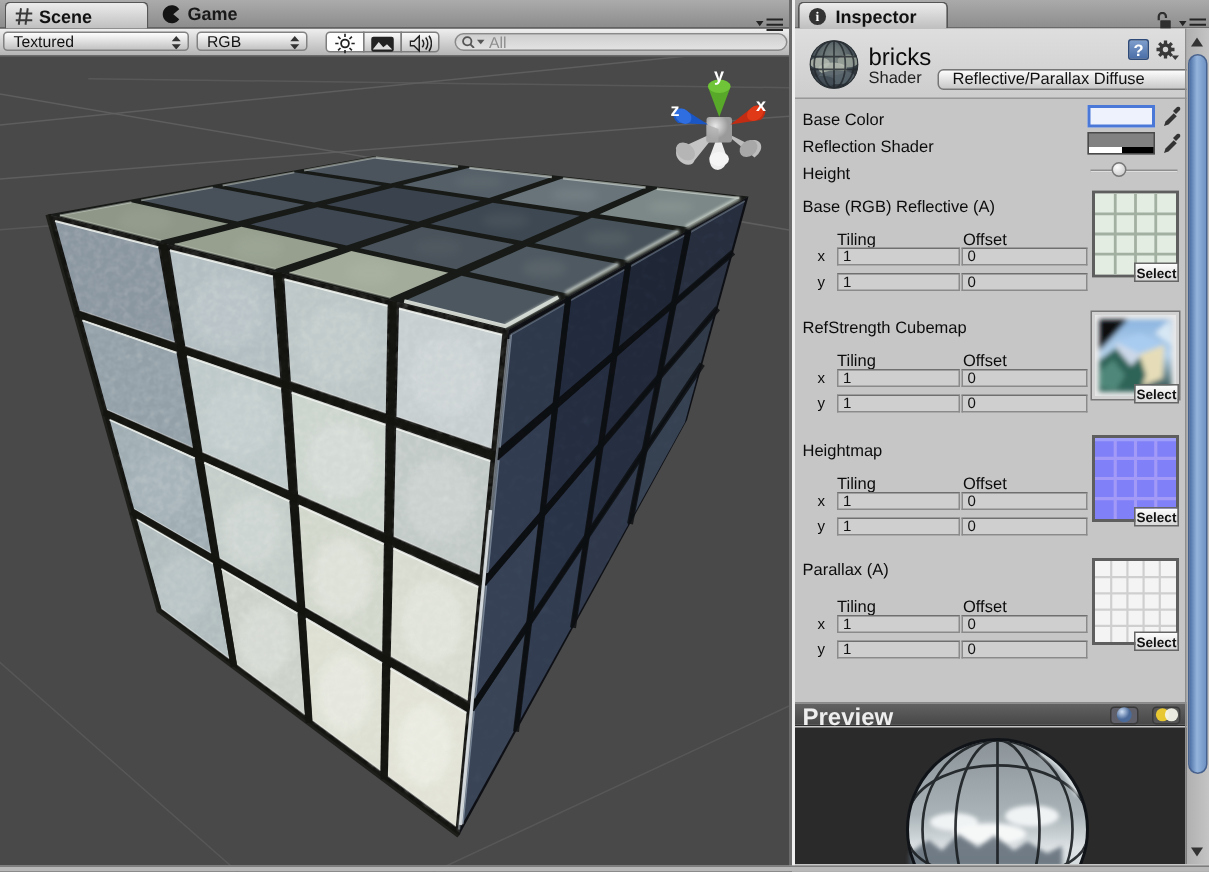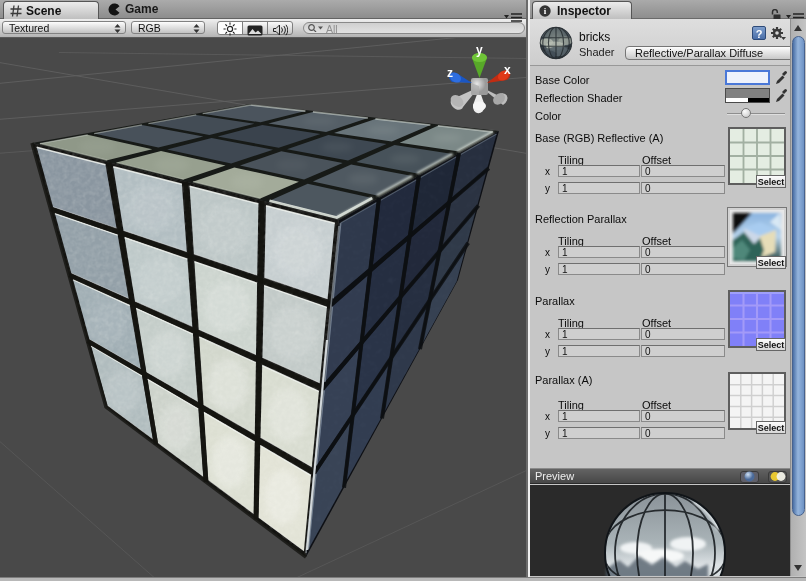--- a/index.html
+++ b/index.html
@@ -362,21 +362,21 @@
        <ellipse cx="10" cy="30" rx="9" ry="4" fill="#414d55" opacity="0.9"></ellipse>
      </g>
      <g stroke="#23292d" stroke-width="1.2" fill="none" opacity="0.8" clip-path="url(#mclip)">
        <path d="M18 1 V35"></path>
             <ellipse cx="18" cy="18" rx="8" ry="16.8"></ellipse>
             <ellipse cx="18" cy="18" rx="14" ry="16.8"></ellipse>
        <path d="M2 12.5 h32 M1 21.5 h34"></path>
           </g>
      <circle cx="18" cy="18" r="16.8" fill="none" stroke="#2a3034" stroke-width="0.8"></circle>
    </svg>
-   <div class="lbl" style="left:49px;top:11px;font-size:12px">bricks</div>
+   <div class="lbl" style="left:49px;top:11px;font-size:16px">bricks</div>
    <div class="lbl" style="left:49px;top:27px;color:#222">Shader</div>
    <div class="abs" style="left:95px;top:27px;width:184px;height:14px;border:1px solid #767676;border-radius:4px;
      background:linear-gradient(#fdfdfd,#c8c8c8);font-size:11px;color:#111;padding:0px 0 0 9px;line-height:13px">Reflective/Parallax Diffuse
      <svg style="position:absolute;right:5px;top:5px" width="7" height="5" viewBox="0 0 7 5">
             <path d="M0 0h7L3.5 5Z" fill="#333"></path>
           </svg>
    </div>
    <div class="abs" style="left:222px;top:7px;width:14px;height:14px;background:linear-gradient(#7e9ecc,#4a6ea8);border:1px solid #2d4a78;border-radius:2px;
      color:#fff;font-size:11px;font-weight:bold;text-align:center;line-height:14px">?</div>
    <svg width="16" height="14" viewBox="0 0 16 14" style="position:absolute;left:240px;top:7px">
@@ -385,21 +385,21 @@
      <g stroke="#3a3a3a" stroke-width="2.2">
               <path d="M7 1v12M1 7h12M2.8 2.8l8.4 8.4M11.2 2.8l-8.4 8.4"></path>
             </g>
           </g>
      <circle cx="7" cy="7" r="1.8" fill="#d6d6d6"></circle>
      <path d="M11 11 h5 L13.5 14 Z" fill="#3a3a3a"></path>
    </svg>
  </div>
  <div class="lbl" style="left:5px;top:74px">Base Color</div>
 <div class="lbl" style="left:5px;top:92px">Reflection Shader</div>
-<div class="lbl" style="left:5px;top:110px">Color</div>
+<div class="lbl" style="left:5px;top:110px">Height</div>
 <div class="abs" style="left:195px;top:70px;width:45px;height:15px;background:#eef2fc;border:2px solid #4a78d8"></div>
 <svg width="12" height="14" viewBox="0 0 12 14" style="position:absolute;left:245px;top:71px">
       <path d="M1 13 L2 10 L7.5 4.5 L9.5 6.5 L4 12 Z" fill="#333"></path>
       <path d="M7 3 l2.5-2.5 a1.2 1.2 0 0 1 2 2 L9 5 Z" fill="#333"></path>
       </svg>
 <svg width="12" height="14" viewBox="0 0 12 14" style="position:absolute;left:245px;top:89px">
       <path d="M1 13 L2 10 L7.5 4.5 L9.5 6.5 L4 12 Z" fill="#333"></path>
       <path d="M7 3 l2.5-2.5 a1.2 1.2 0 0 1 2 2 L9 5 Z" fill="#333"></path>
       </svg>
 <div class="abs" style="left:195px;top:88px;width:45px;height:15px;background:#818181;border:1px solid #4a4a4a">
@@ -420,21 +420,21 @@
 <div class="thumb" style="top:127px"><svg width="54" height="54" viewBox="0 0 52 51" preserveAspectRatio="none">
           <rect width="52" height="51" fill="#e4ede2"></rect>
           <path d="M13.0 0 V51" stroke="#a2b0a2" stroke-width="1.8"></path>
           <path d="M0 12.8 H52" stroke="#a2b0a2" stroke-width="1.8"></path>
           <path d="M26.0 0 V51" stroke="#a2b0a2" stroke-width="1.8"></path>
           <path d="M0 25.5 H52" stroke="#a2b0a2" stroke-width="1.8"></path>
           <path d="M39.0 0 V51" stroke="#a2b0a2" stroke-width="1.8"></path>
           <path d="M0 38.2 H52" stroke="#a2b0a2" stroke-width="1.8"></path>
         </svg></div>
 <div class="selbtn" style="left:226px;top:175px">Select</div>
-<div class="lbl" style="left:5px;top:213px">Reflection Parallax</div>
+<div class="lbl" style="left:5px;top:213px">RefStrength Cubemap</div>
 <div class="lbl" style="left:28px;top:235px">Tiling</div>
 <div class="lbl" style="left:112px;top:235px">Offset</div>
 <div class="lbl" style="left:15px;top:247px; font-size:10px">x</div>
 <div class="lbl" style="left:15px;top:264px; font-size:10px">y</div>
 <div class="field" style="left:28px;top:246px;width:82px">1</div>
 <div class="field" style="left:111px;top:246px;width:84px">0</div>
 <div class="field" style="left:28px;top:263px;width:82px">1</div>
 <div class="field" style="left:111px;top:263px;width:84px">0</div>
 <div class="thumb" style="top:208px;border-color:#d2d2d2;box-shadow:0 0 0 1px #777"><svg width="54" height="54" viewBox="0 0 54 54" preserveAspectRatio="none">
           <defs>
@@ -453,21 +453,21 @@
           <path d="M3 3 L22 3 L3 24 Z" fill="#0a0c10"></path>
           <path d="M50 3 L51 20 L40 12 Z" fill="#d8e8f4"></path>
           <path d="M14 18 L30 12 L46 20 L30 26 Z" fill="#a8ccf0"></path>
           <path d="M30 26 L46 20 L45 42 L30 48 Z" fill="#e6ddb8"></path>
           <path d="M14 18 L30 26 L30 48 L16 44 Z" fill="#ccd8e8"></path>
           <path d="M3 30 L14 22 L24 34 L30 28 L34 40 L30 51 L3 51 Z" fill="#2e6458"></path>
           <path d="M3 38 L12 30 L20 40 L14 50 L3 48 Z" fill="#50887a"></path>
           </g>
         </svg></div>
 <div class="selbtn" style="left:226px;top:256px">Select</div>
-<div class="lbl" style="left:5px;top:295px">Parallax</div>
+<div class="lbl" style="left:5px;top:295px">Heightmap</div>
 <div class="lbl" style="left:28px;top:317px">Tiling</div>
 <div class="lbl" style="left:112px;top:317px">Offset</div>
 <div class="lbl" style="left:15px;top:329px; font-size:10px">x</div>
 <div class="lbl" style="left:15px;top:346px; font-size:10px">y</div>
 <div class="field" style="left:28px;top:328px;width:82px">1</div>
 <div class="field" style="left:111px;top:328px;width:84px">0</div>
 <div class="field" style="left:28px;top:345px;width:82px">1</div>
 <div class="field" style="left:111px;top:345px;width:84px">0</div>
 <div class="thumb" style="top:290px"><svg width="54" height="54" viewBox="0 0 52 51" preserveAspectRatio="none">
           <rect width="52" height="51" fill="#8080f8"></rect>
@@ -495,21 +495,21 @@
           <path d="M0 10.2 H52" stroke="#cfcfcf" stroke-width="1.4"></path>
           <path d="M20.8 0 V51" stroke="#cfcfcf" stroke-width="1.4"></path>
           <path d="M0 20.4 H52" stroke="#cfcfcf" stroke-width="1.4"></path>
           <path d="M31.2 0 V51" stroke="#cfcfcf" stroke-width="1.4"></path>
           <path d="M0 30.6 H52" stroke="#cfcfcf" stroke-width="1.4"></path>
           <path d="M41.6 0 V51" stroke="#cfcfcf" stroke-width="1.4"></path>
           <path d="M0 40.8 H52" stroke="#cfcfcf" stroke-width="1.4"></path>
         </svg></div>
 <div class="selbtn" style="left:226px;top:421px">Select</div>
  <div class="abs" id="pbar">
-   <span style="position:absolute;left:5px;top:1px;font-size:11px;font-weight:normal;color:#eee">Preview</span>
+   <span style="position:absolute;left:5px;top:1px;font-size:16px;font-weight:bold;color:#eee">Preview</span>
    <span style="position:absolute;left:210px;top:2px;width:19px;height:12px;border-radius:3px;background:#60606a;border:1px solid #3a3a3a"></span>
    <svg width="11" height="11" viewBox="0 0 11 11" style="position:absolute;left:214px;top:2px">
      <defs>
             <radialGradient id="pb1" cx="0.35" cy="0.3">
               <stop offset="0" stop-color="#cfe0f4"></stop>
               <stop offset="1" stop-color="#4a6a9a"></stop>
             </radialGradient>
           </defs>
      <circle cx="5.5" cy="5.5" r="5" fill="url(#pb1)"></circle>
         </svg>

